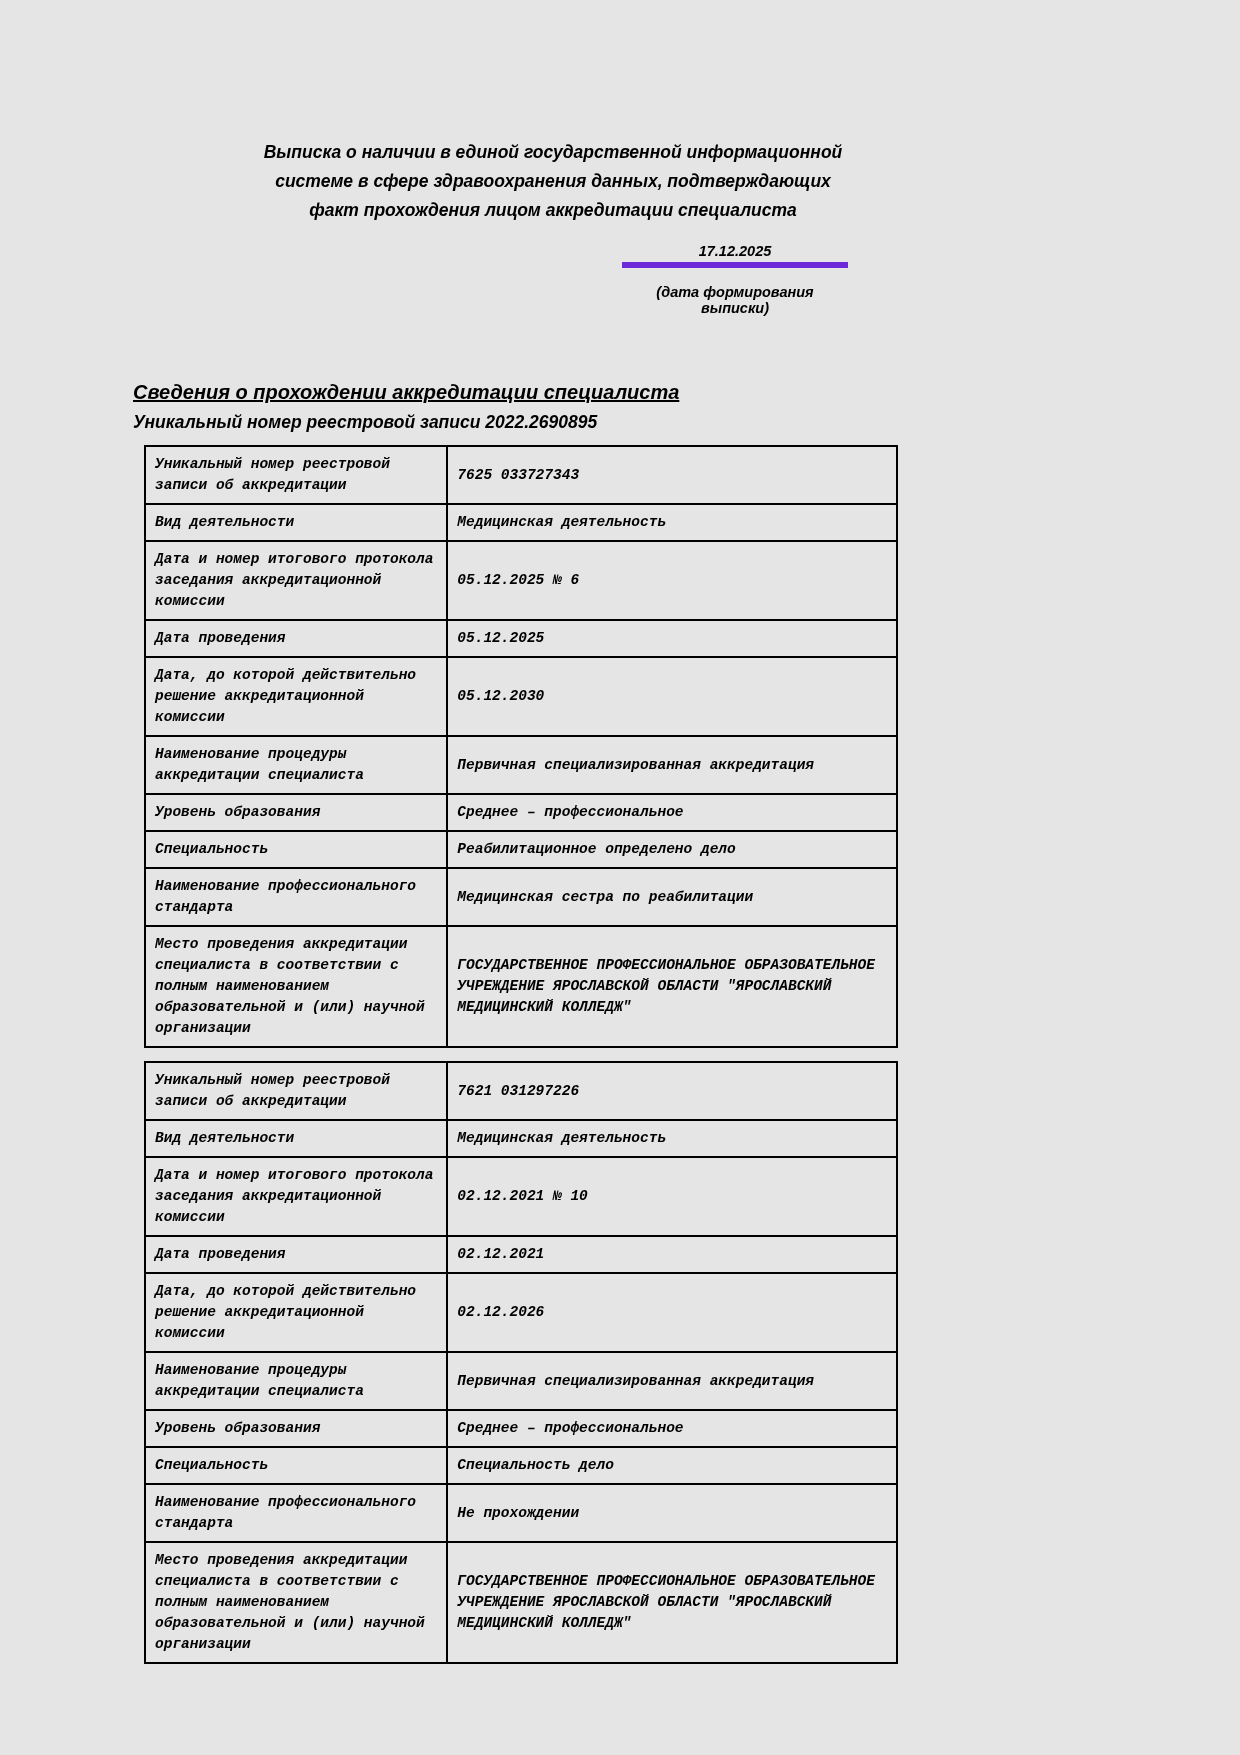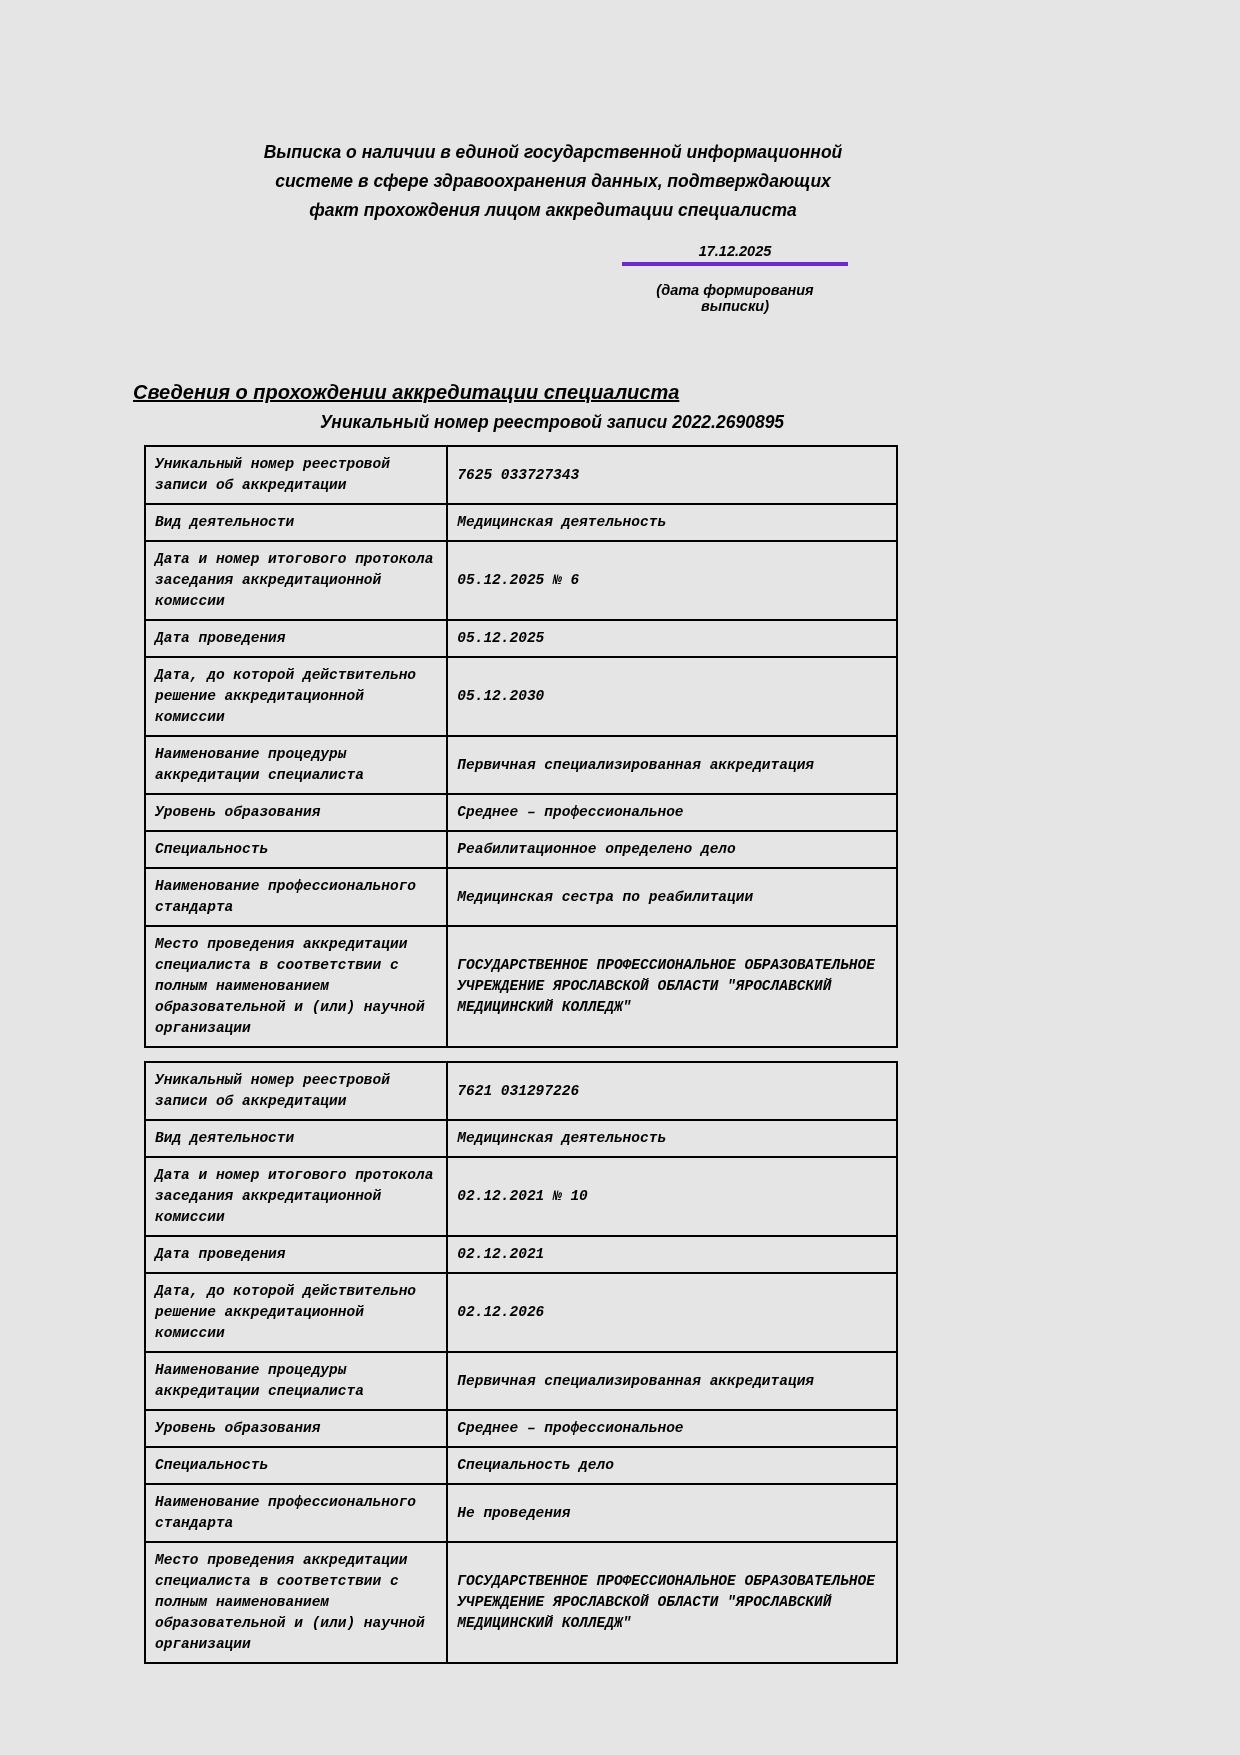--- a/index.html
+++ b/index.html
@@ -29,21 +29,21 @@
   .date-block {
     position: absolute;
     top: 243px;
     left: 622px;
     width: 226px;
     text-align: center;
     font-size: 14.5px;
   }
   .date-value {
     display: block;
-    border-bottom: 4px solid #6d28d9;
+    border-bottom: 6px solid #6d28d9;
     padding-bottom: 3px;
   }
   .date-caption {
     display: block;
     padding-top: 16px;
   }
   .intro {
     position: absolute;
     top: 310px;
     left: 123px;
@@ -60,21 +60,20 @@
     text-align: left;
     font-size: 20px;
     text-decoration: underline;
     font-style: italic;
   }
   .registry-heading {
     position: absolute;
     top: 412px;
     left: 133px;
     width: 838px;
-    text-align: center;
     font-size: 17.5px;
   }
   .tables-wrap {
     position: absolute;
     top: 445px;
     left: 144px;
     width: 754px;
     font-family: Liberation Mono, monospace;
   }
   table.acc-table {
@@ -207,21 +206,21 @@
             <td class="cell-value">Среднее – профессиональное</td>
           </tr>
 
           <tr>
             <td class="cell-label">Специальность</td>
             <td class="cell-value">Специальность дело</td>
           </tr>
 
           <tr>
             <td class="cell-label">Наименование профессионального стандарта</td>
-            <td class="cell-value">Не проведения</td>
+            <td class="cell-value">Не прохождении</td>
           </tr>
 
           <tr>
             <td class="cell-label">Место проведения аккредитации специалиста в соответствии с полным наименованием образовательной и (или) научной организации</td>
             <td class="cell-value">ГОСУДАРСТВЕННОЕ ПРОФЕССИОНАЛЬНОЕ ОБРАЗОВАТЕЛЬНОЕ УЧРЕЖДЕНИЕ ЯРОСЛАВСКОЙ ОБЛАСТИ "ЯРОСЛАВСКИЙ МЕДИЦИНСКИЙ КОЛЛЕДЖ"</td>
           </tr>
         </tbody>
     </table>
 
   </div>

